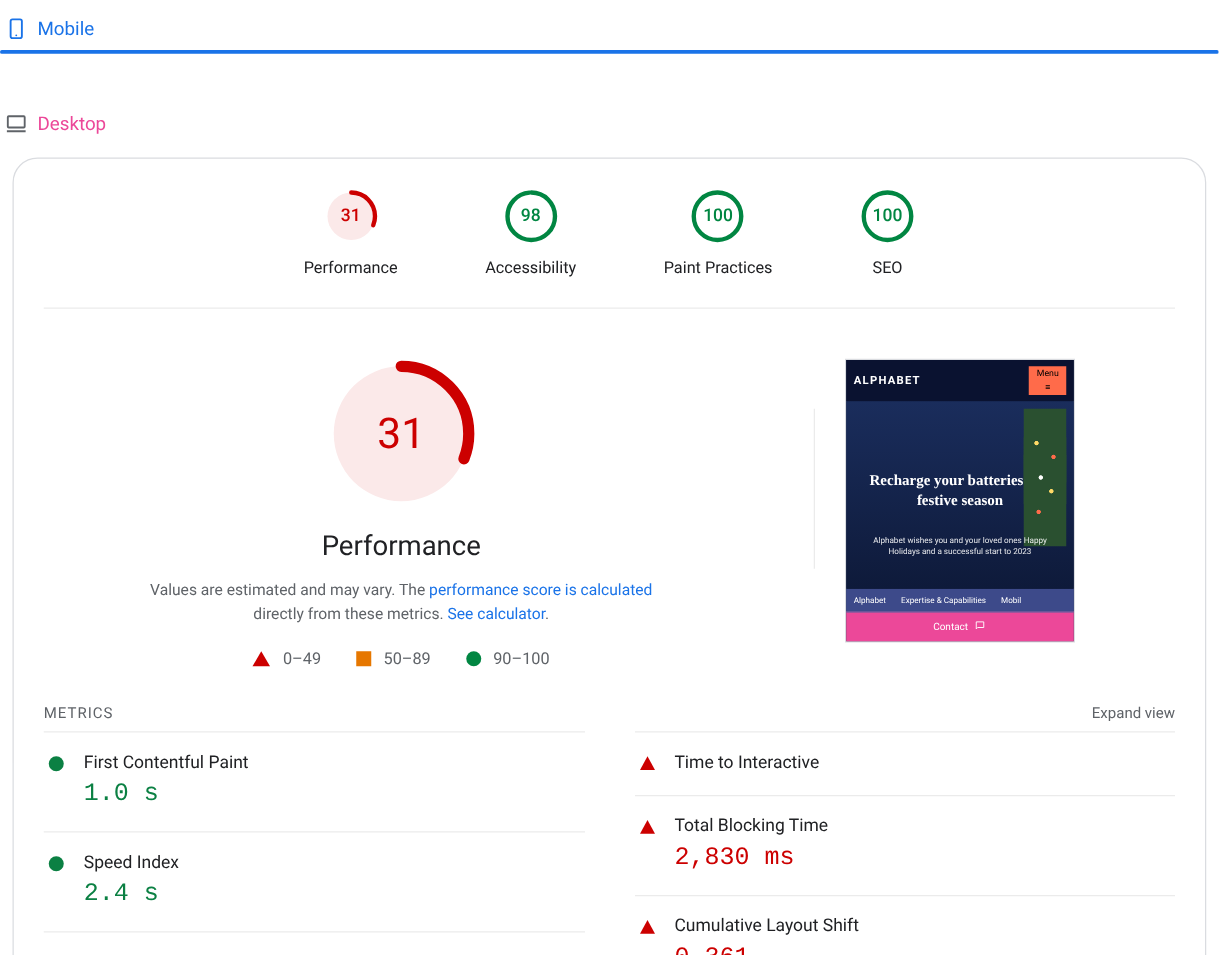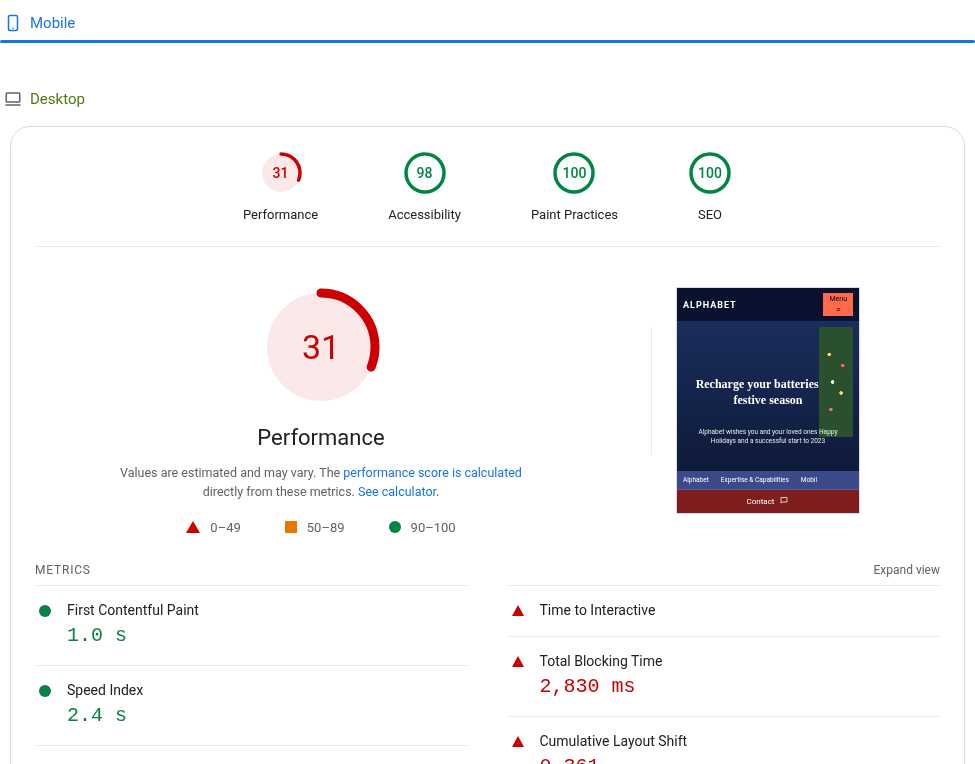--- a/index.html
+++ b/index.html
@@ -9,21 +9,21 @@
     --blue:#1a73e8;
     --gray-text:#5f6368;
     --border:#dadce0;
   }
   *{box-sizing:border-box;font-family:Roboto,Arial,sans-serif;}
   body{margin:0;background:#fff;color:#202124;}
   .page{width:975px;margin:0 auto;}
 
   
   .tabs{display:flex;justify-content:center;gap:40px;padding:6px 0 0;flex-direction:column;}
-  .tab{display:flex;align-items:center;gap:8px;padding:8px 4px 10px;cursor:pointer;font-size:15px;color:#4d7c0f;position:relative;}
+  .tab{display:flex;align-items:center;gap:8px;padding:8px 4px 10px;cursor:pointer;font-size:15px;color:#ec4899;position:relative;}
   .tab.active{color:var(--blue);}
   .tab.active::after{content:"";position:absolute;left:0;right:0;bottom:-1px;height:3px;background:var(--blue);border-radius:2px;}
   .tab svg{width:18px;height:18px;}
 
   .card{border:1px solid var(--border);border-radius:20px;margin:8px 10px 0;padding:20px 24px 0;}
 
   
   .gauges{display:flex;justify-content:center;gap:70px;padding:4px 0 24px;border-bottom:1px solid #ebebeb;}
   .gauge-col{display:flex;flex-direction:column;align-items:center;gap:12px;}
   .gauge{position:relative;width:44px;height:44px;}
@@ -34,21 +34,21 @@
   
   .hero{display:flex;gap:24px;padding:40px 0 28px;position:relative;}
   .hero-left{flex:1;display:flex;flex-direction:column;align-items:center;padding-right:20px;}
   .hero-divider{width:1px;background:#ebebeb;align-self:stretch;margin:40px 0 80px;}
   .big-gauge{position:relative;width:120px;height:120px;}
   .big-gauge svg{transform:rotate(-90deg);}
   .big-gauge .score{position:absolute;inset:0;display:flex;align-items:center;justify-content:center;font-size:34px;color:var(--red);}
   .perf-title{font-size:22px;margin:18px 0 14px;}
   .disclaimer{font-size:12.5px;color:#5f6368;text-align:center;line-height:1.5;max-width:420px;}
   .disclaimer a{color:var(--blue);text-decoration:none;cursor:pointer;}
-  .legend{display:flex;gap:44px;margin-top:18px;align-items:center;font-size:13px;color:#5f6368;}
+  .legend{display:flex;gap:28px;margin-top:18px;align-items:center;font-size:13px;color:#5f6368;}
   .legend-item{display:flex;align-items:center;gap:10px;}
   .tri-red{width:0;height:0;border-left:7px solid transparent;border-right:7px solid transparent;border-bottom:12px solid var(--red);}
   .sq-orange{width:12px;height:12px;background:var(--orange);}
   .circ-green{width:12px;height:12px;border-radius:50%;background:var(--green);}
 
   
   .hero-right{flex:0 0 auto;display:flex;justify-content:center;align-items:flex-start;padding-right:80px;}
   .phone{width:184px;border:1px solid var(--border);padding:0;background:#fff;}
   .phone-inner{background:#0e1a3a;color:#fff;font-size:8px;position:relative;}
   .phone-top{display:flex;justify-content:space-between;align-items:center;padding:5px 6px;background:#0a1230;}
@@ -63,21 +63,21 @@
   .tree::after{content:"";position:absolute;inset:0;background:
     radial-gradient(circle at 30% 25%,#ffd966 0 1.5px,transparent 2px),
     radial-gradient(circle at 70% 35%,#ff6b4a 0 1.5px,transparent 2px),
     radial-gradient(circle at 40% 50%,#fff 0 1.5px,transparent 2px),
     radial-gradient(circle at 65% 60%,#ffd966 0 1.5px,transparent 2px),
     radial-gradient(circle at 35% 75%,#ff6b4a 0 1.5px,transparent 2px);}
   .phone-headline{font-family:Georgia,serif;font-size:12px;line-height:1.3;text-align:center;font-weight:600;}
   .phone-sub{font-size:6.5px;text-align:center;margin-top:20px;line-height:1.35;opacity:.9;}
   .phone-nav{display:flex;background:#3d4a8a;font-size:6.5px;}
   .phone-nav span{padding:5px 6px;white-space:nowrap;}
-  .phone-contact{background:#7f1d1d;border-top:1px solid #5060a0;text-align:center;padding:6px;font-size:8px;display:flex;justify-content:center;align-items:center;gap:5px;}
+  .phone-contact{background:#ec4899;border-top:1px solid #5060a0;text-align:center;padding:6px;font-size:8px;display:flex;justify-content:center;align-items:center;gap:5px;}
 
   
   .metrics-head{display:flex;justify-content:space-between;align-items:center;padding:0 0 8px;font-size:12px;}
   .metrics-title{letter-spacing:.8px;color:#5f6368;}
   .expand{color:#5f6368;cursor:pointer;}
   .metrics-grid{display:flex;gap:40px;}
   .metrics-col{flex:1;}
   .metric{display:flex;gap:14px;padding:16px 2px 18px;border-top:1px solid #ebebeb;}
   .metric-icon{flex:0 0 16px;display:flex;justify-content:center;padding-top:3px;}
   .metric-name{font-size:14px;color:#202124;}

